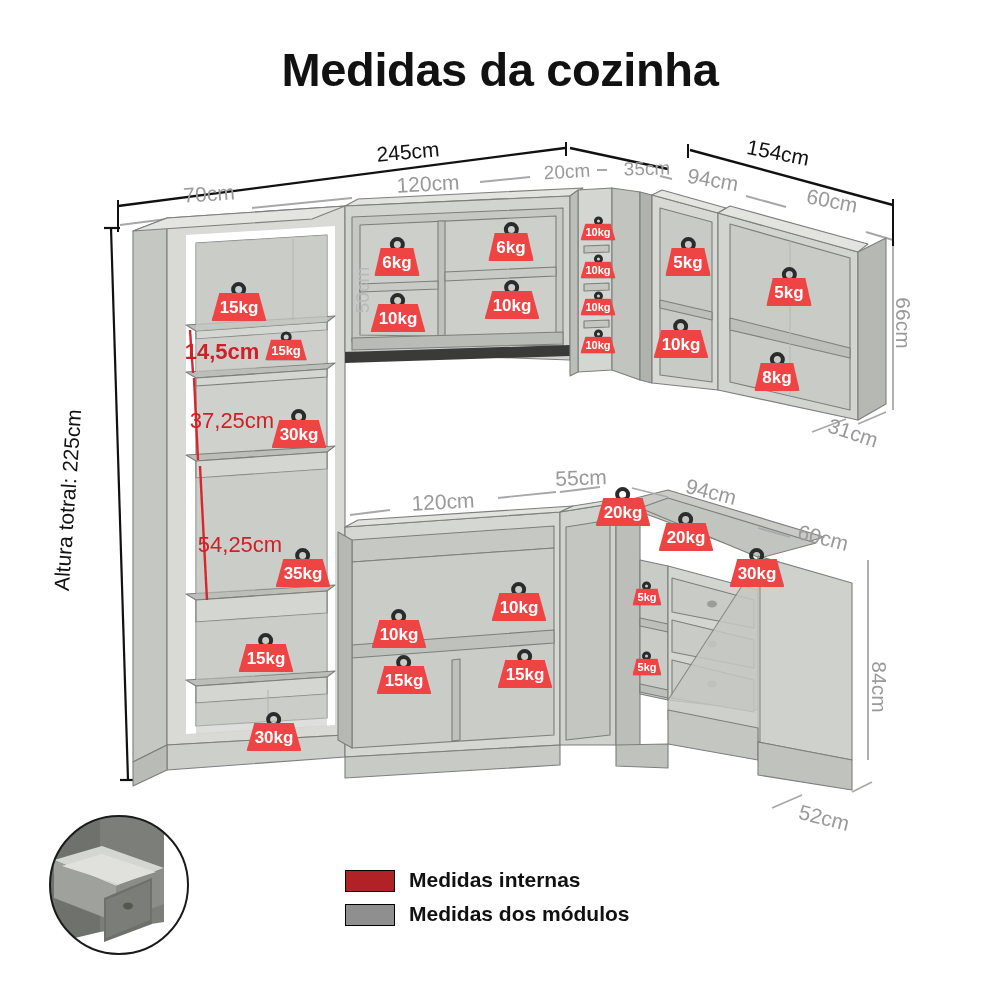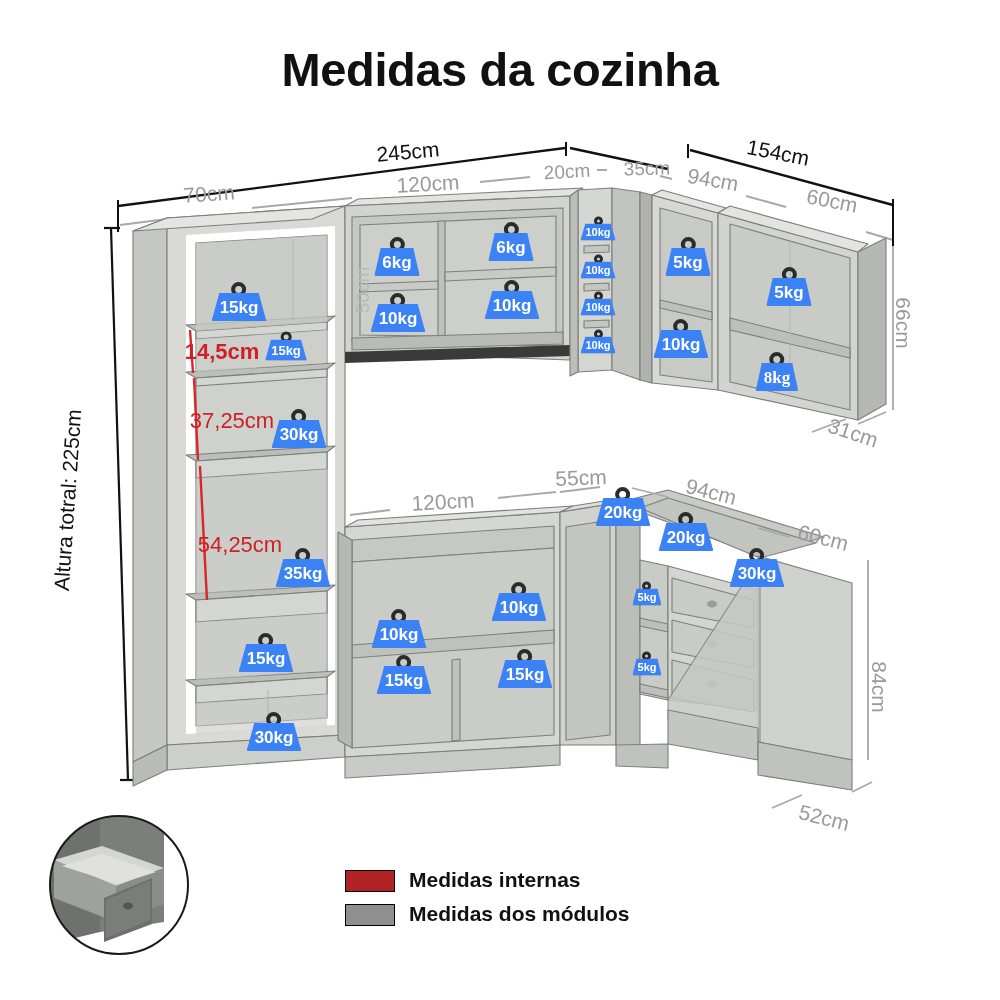--- a/index.html
+++ b/index.html
@@ -32,21 +32,21 @@
     width: 1000px; height: 1000px;
   }
   
   .wt {
     position: absolute;
     transform: translate(-50%, -50%);
     pointer-events: none;
   }
   .wt .body {
     position: relative;
-    background: #3b82f6;
+    background: #ef4444;
     color: #ffffff;
     font-weight: bold;
     text-align: center;
     line-height: 1;
     border-radius: 3px 3px 2px 2px;
     padding: 6px 8px 5px 8px;
     box-shadow: 0 1px 3px rgba(0,0,0,0.45);
     clip-path: polygon(14% 0%, 86% 0%, 100% 100%, 0% 100%);
   }
   .wt .handle {
@@ -395,21 +395,21 @@
         <div class="body">5kg</div>
       </div>
       <div class="wt sz-md" style="left: 681px; top: 344px;">
         <div class="handle"></div>
         <div class="body">10kg</div>
       </div>
       <div class="wt sz-md" style="left: 789px; top: 292px;">
         <div class="handle"></div>
         <div class="body">5kg</div>
       </div>
-      <div class="wt sz-md" style="left: 777px; top: 377px; font-family: Liberation Serif, serif;">
+      <div class="wt sz-md" style="left: 777px; top: 377px;">
         <div class="handle"></div>
         <div class="body">8kg</div>
       </div>
       <div class="wt sz-md" style="left: 399px; top: 634px;">
         <div class="handle"></div>
         <div class="body">10kg</div>
       </div>
       <div class="wt sz-md" style="left: 519px; top: 607px;">
         <div class="handle"></div>
         <div class="body">10kg</div>

